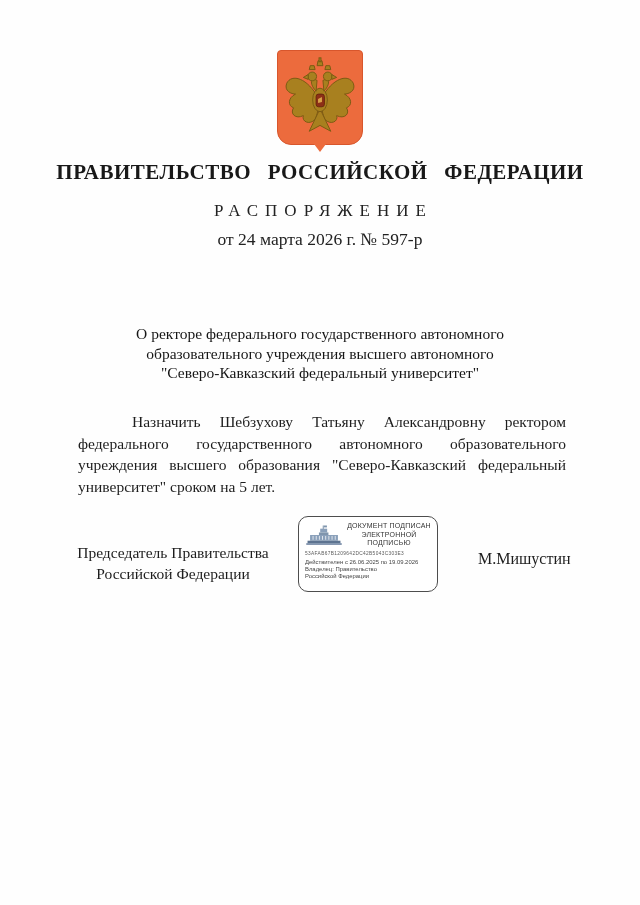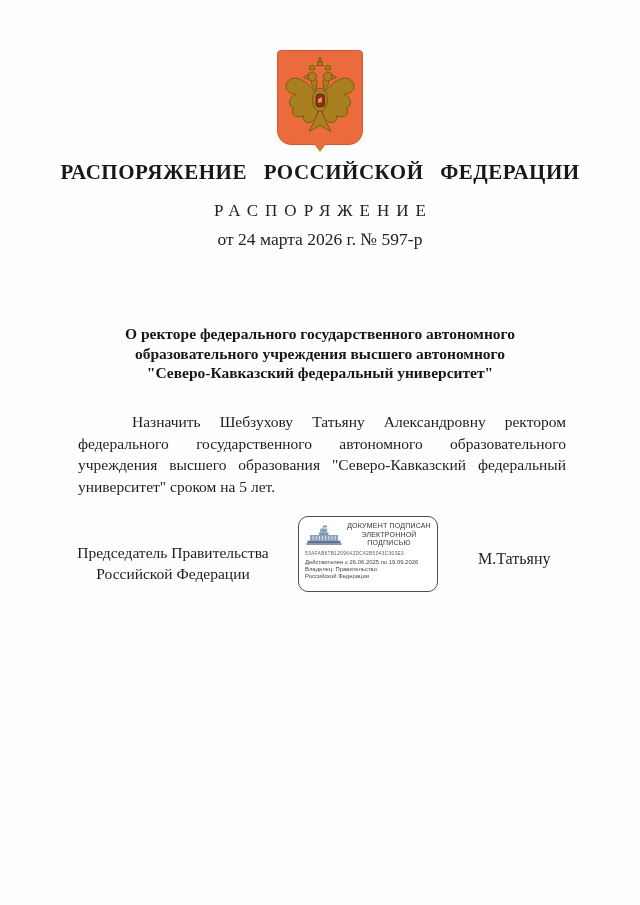--- a/index.html
+++ b/index.html
@@ -87,21 +87,21 @@
   }
 
   
   .doc-title {
     position: absolute;
     top: 324px;
     left: 70px;
     width: 500px;
     text-align: center;
     font-size: 15.5px;
-    font-weight: bold;
+    font-weight: normal;
     line-height: 19.5px;
     color: #161616;
   }
 
   
   .body-par {
     position: absolute;
     top: 411px;
     left: 78px;
     width: 488px;
@@ -210,21 +210,21 @@
         <path d="M48 20 h6 l-1 -4 h-4 Z"></path>
         <path d="M40 16 h6 l-1 -5 h-4 Z"></path>
         <rect x="42" y="8" width="2" height="4"></rect>
       </g>
 
       <rect x="39" y="45" width="8.5" height="13" rx="2.5" fill="#8d2f16" stroke="#5f1d0c" stroke-width="0.8"></rect>
       <path d="M41 50 l4 -2 v5 l-4 1 Z" fill="#d8a24a" stroke="none"></path>
     </svg>
   </div>
 
-  <div class="gov-title">РАСПОРЯЖЕНИЕ РОССИЙСКОЙ ФЕДЕРАЦИИ</div>
+  <div class="gov-title">ПРАВИТЕЛЬСТВО РОССИЙСКОЙ ФЕДЕРАЦИИ</div>
   <div class="doc-type">РАСПОРЯЖЕНИЕ</div>
   <div class="date-line">от 24 марта 2026 г. № 597-р</div>
 
   <div class="doc-title">
     <div>О ректоре федерального государственного автономного</div>
     <div>образовательного учреждения высшего автономного</div>
     <div>"Северо-Кавказский федеральный университет"</div>
   </div>
 
   <div class="body-par">Назначить Шебзухову Татьяну Александровну ректором федерального государственного автономного образовательного учреждения высшего образования "Северо-Кавказский федеральный университет" сроком на 5 лет.</div>
@@ -258,15 +258,15 @@
       <div class="stamp-head-text">
         <div>ДОКУМЕНТ ПОДПИСАН</div>
         <div>ЭЛЕКТРОННОЙ ПОДПИСЬЮ</div>
       </div>
     </div>
     <div class="stamp-cert">53AFAB67B1209642DC42B5043C303E3</div>
     <div class="stamp-validity">Действителен с 26.06.2025 по 19.09.2026</div>
     <div class="stamp-owner">Владелец: Правительство Российской Федерации</div>
   </div>
 
-  <div class="sig-name">М.Татьяну</div>
+  <div class="sig-name">М.Мишустин</div>
 
 </div>
 
 </body></html>

